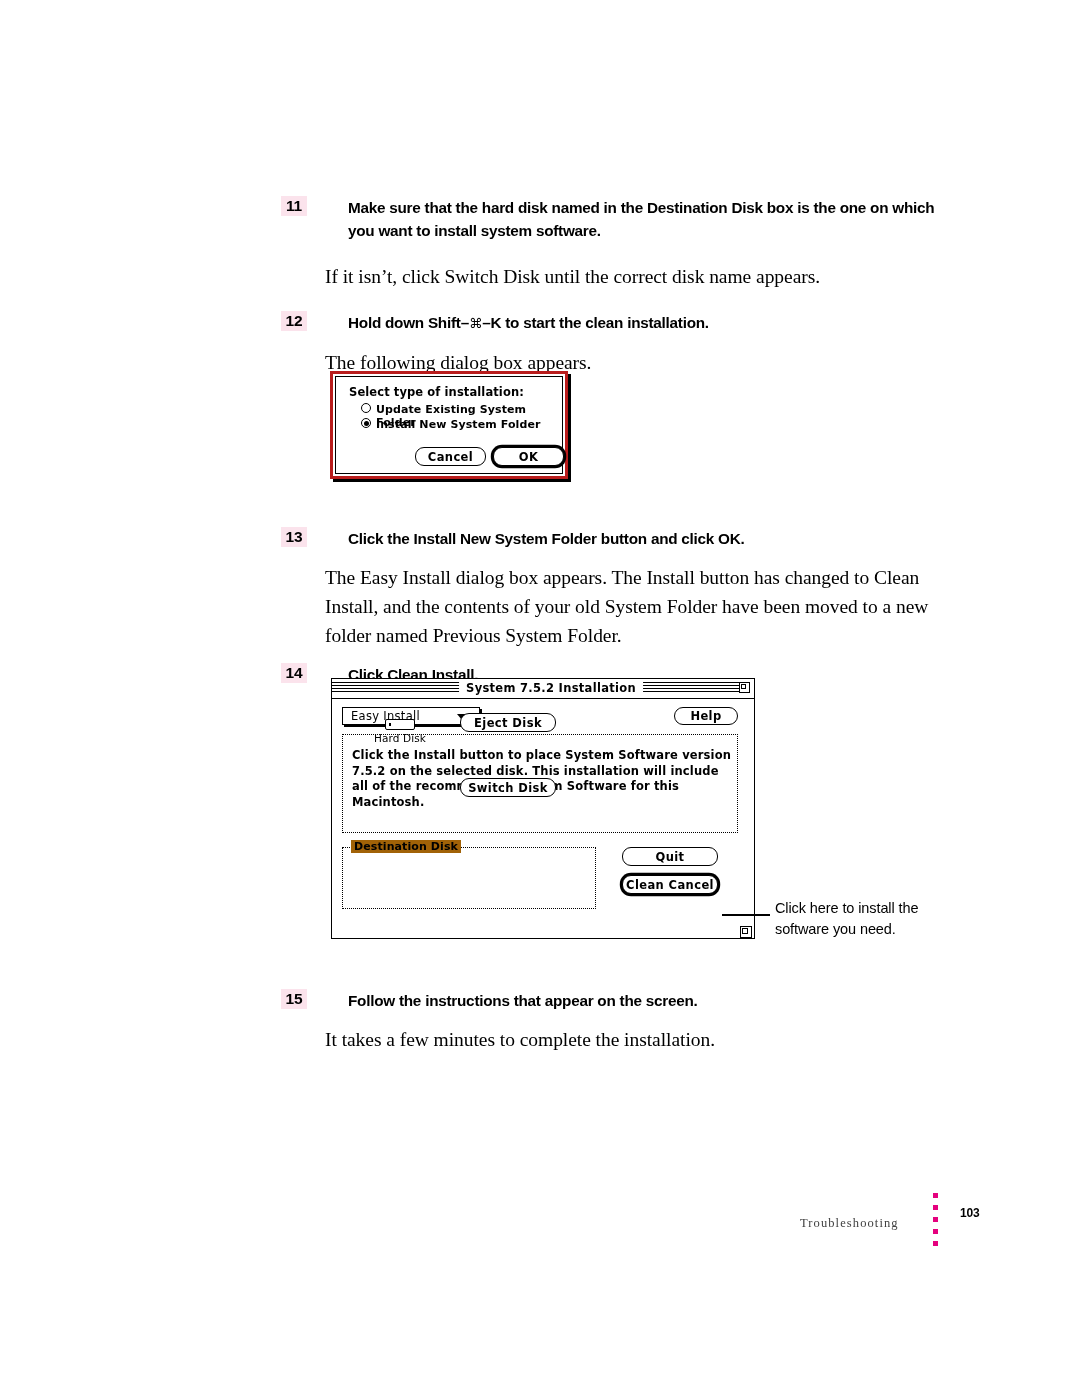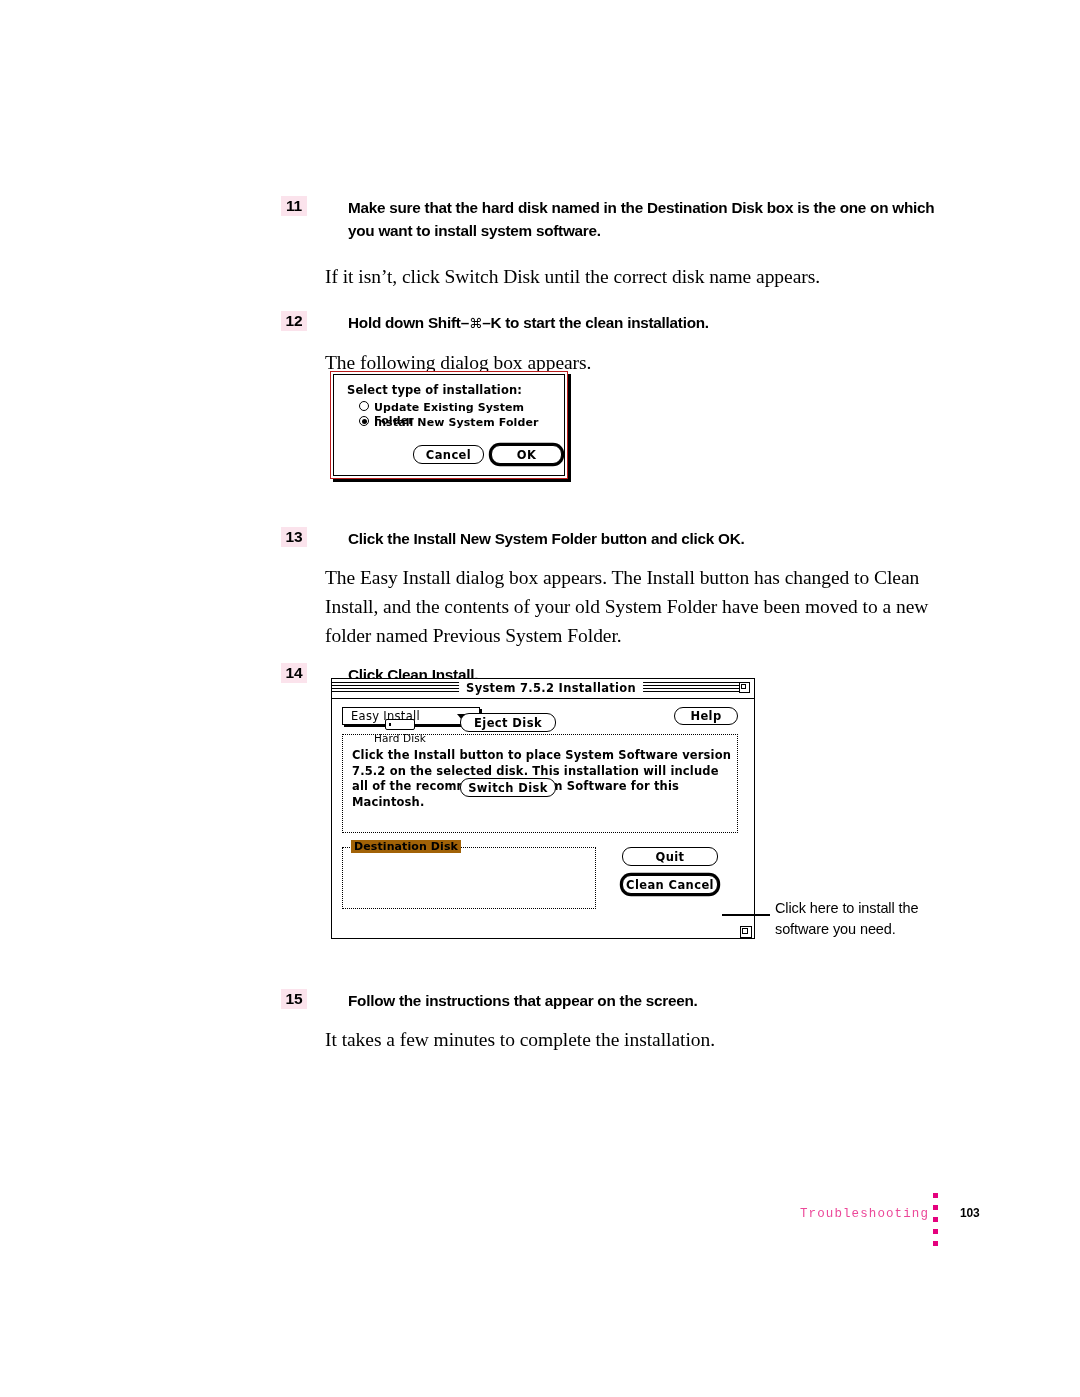--- a/index.html
+++ b/index.html
@@ -78,21 +78,21 @@
   }
 
   
   #dialog-select {
     position: absolute;
     left: 330px;
     top: 371px;
     width: 238px;
     height: 108px;
     background: #fff;
-    border: 1px solid #b91c1c;
+    border: 3px solid #b91c1c;
     box-shadow: 3px 3px 0 0 #000;
     padding: 2px;
     box-sizing: border-box;
   }
   #dialog-select .inner {
     width: 100%;
     height: 100%;
     border: 1px solid #000;
     box-sizing: border-box;
     position: relative;
@@ -359,25 +359,25 @@
   
   #footer {
     position: absolute;
     left: 800px;
     top: 1198px;
     width: 190px;
     height: 50px;
   }
   #footer-chapter {
     position: absolute;
-    left: 0px; top: 9px;
-    font-family: Liberation Mono, monospace;
+    left: 0px; top: 18px;
+    font-family: Liberation Serif, serif;
     font-size: 12.5px;
     letter-spacing: 1.1px;
-    color: #ec4899;
+    color: #404040;
     white-space: nowrap;
   }
   #footer-dots {
     position: absolute;
     left: 133px; top: -5px;
     width: 6px;
     display: flex;
     flex-direction: column;
     gap: 7px;
   }

